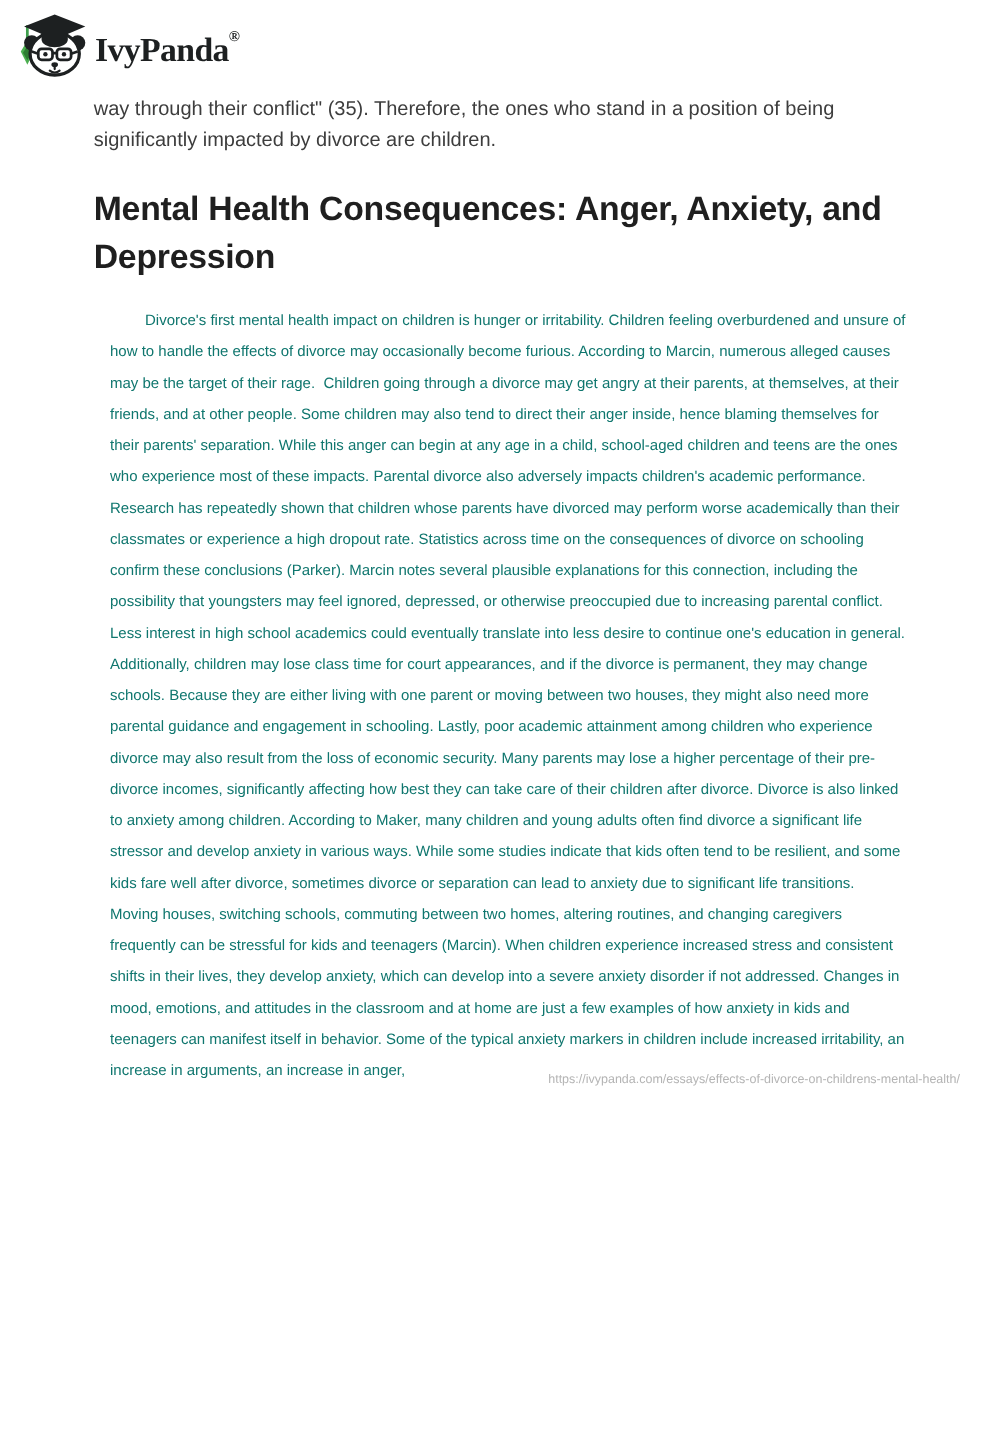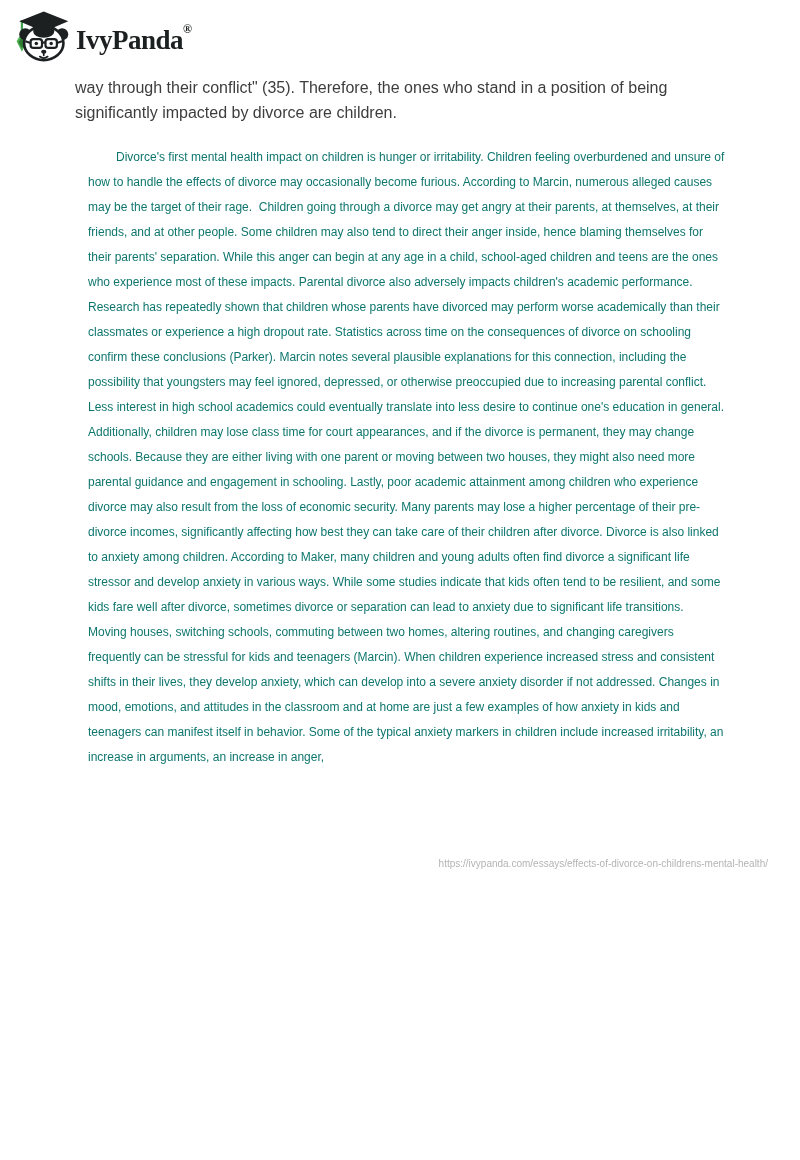--- a/index.html
+++ b/index.html
@@ -130,20 +130,21 @@
           <ellipse cx="34" cy="50" rx="3" ry="2.2" fill="#1d2021"></ellipse>
           <path d="M34,52 v2 M29.5,55.5 q4.5,3.5 9,0" stroke="#1d2021" stroke-width="2" fill="none" stroke-linecap="round"></path>
         </svg>
       </span>
       <span class="logo-text"><span>IvyPanda</span><span class="logo-reg">®</span></span>
     </div>
   </div>
 
   <div class="content">
     <p class="intro-paragraph">way through their conflict" (35). Therefore, the ones who stand in a position of being significantly impacted by divorce are children.</p>
+    <h1 class="section-heading">Mental Health Consequences: Anger, Anxiety, and Depression</h1>
     <p class="body-paragraph">Divorce's first mental health impact on children is hunger or irritability. Children feeling overburdened and unsure of how to handle the effects of divorce may occasionally become furious. According to Marcin, numerous alleged causes may be the target of their rage.  Children going through a divorce may get angry at their parents, at themselves, at their friends, and at other people. Some children may also tend to direct their anger inside, hence blaming themselves for their parents' separation. While this anger can begin at any age in a child, school-aged children and teens are the ones who experience most of these impacts. Parental divorce also adversely impacts children's academic performance. Research has repeatedly shown that children whose parents have divorced may perform worse academically than their classmates or experience a high dropout rate. Statistics across time on the consequences of divorce on schooling confirm these conclusions (Parker). Marcin notes several plausible explanations for this connection, including the possibility that youngsters may feel ignored, depressed, or otherwise preoccupied due to increasing parental conflict. Less interest in high school academics could eventually translate into less desire to continue one's education in general. Additionally, children may lose class time for court appearances, and if the divorce is permanent, they may change schools. Because they are either living with one parent or moving between two houses, they might also need more parental guidance and engagement in schooling. Lastly, poor academic attainment among children who experience divorce may also result from the loss of economic security. Many parents may lose a higher percentage of their pre-divorce incomes, significantly affecting how best they can take care of their children after divorce. Divorce is also linked to anxiety among children. According to Maker, many children and young adults often find divorce a significant life stressor and develop anxiety in various ways. While some studies indicate that kids often tend to be resilient, and some kids fare well after divorce, sometimes divorce or separation can lead to anxiety due to significant life transitions.  Moving houses, switching schools, commuting between two homes, altering routines, and changing caregivers frequently can be stressful for kids and teenagers (Marcin). When children experience increased stress and consistent shifts in their lives, they develop anxiety, which can develop into a severe anxiety disorder if not addressed. Changes in mood, emotions, and attitudes in the classroom and at home are just a few examples of how anxiety in kids and teenagers can manifest itself in behavior. Some of the typical anxiety markers in children include increased irritability, an increase in arguments, an increase in anger,</p>
   </div>
 
   <div class="footer">
     <span class="source-url">https://ivypanda.com/essays/effects-of-divorce-on-childrens-mental-health/</span>
   </div>
 
 </div>
 
 </body></html>

